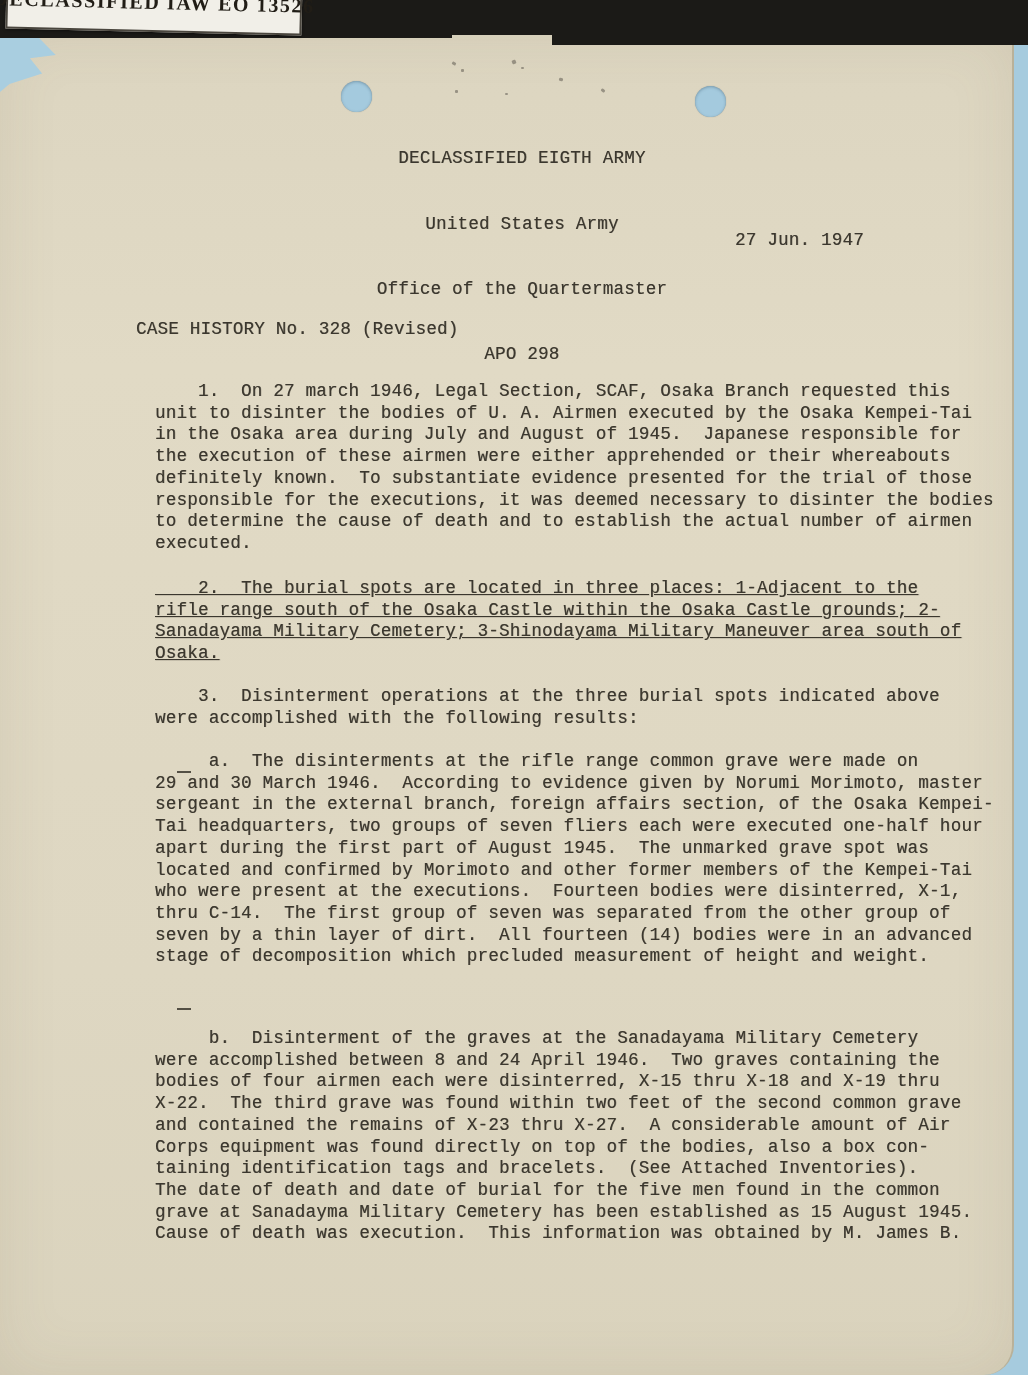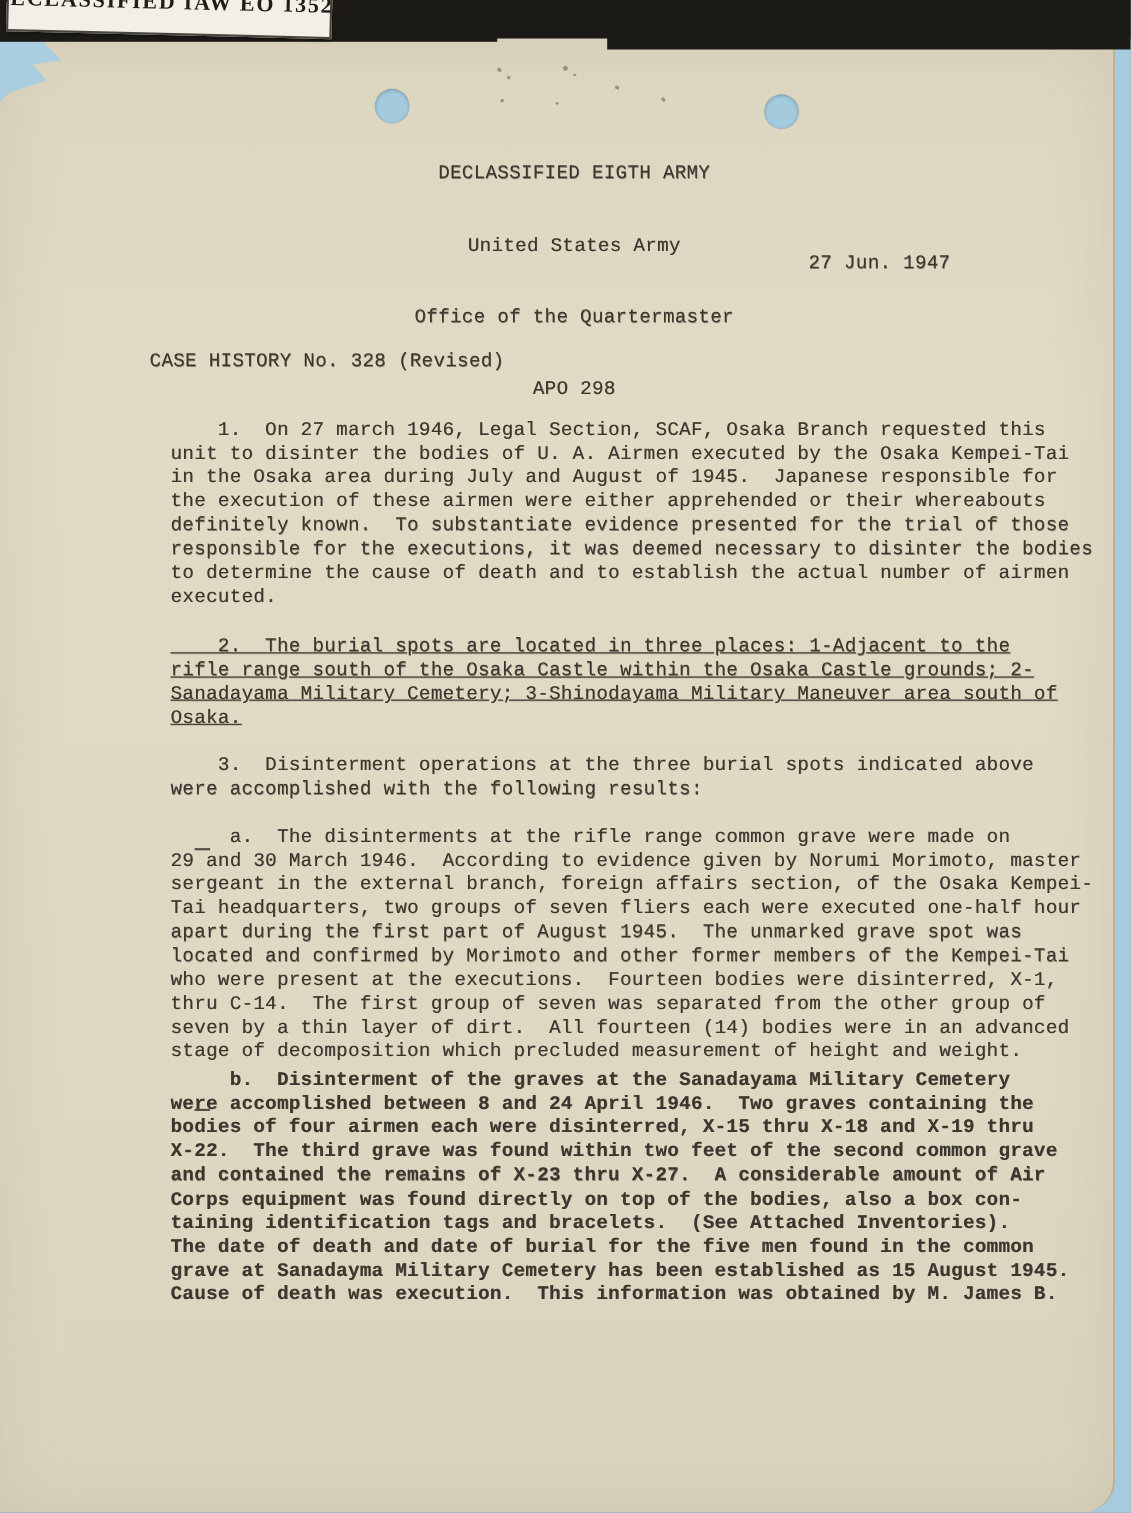--- a/index.html
+++ b/index.html
@@ -54,21 +54,21 @@
     text-shadow:0.4px 0.3px 0.6px rgba(59,55,46,0.55);
   }
   .letterhead{left:262px;top:105px;width:520px;text-align:center;}
   .date-line{left:735px;top:230px;}
   .case-title{left:136px;top:319px;}
   .para{left:120px;margin-left:35px;}
   .p1{top:381px;}
   .p2{top:578px;text-decoration:underline;}
   .p3{top:686px;}
   .pa{top:751px;}
-  .pb{top:972px;font-weight:bold;}
+  .pb{top:1028px;}
   .underline{
     position:absolute;height:2px;background:#3b372e;opacity:0.85;width:14px;left:177px;
   }
   .ul-a{top:771px;}
   .ul-b{top:1008px;}
   .speck{position:absolute;background:#45413a;opacity:0.45;border-radius:1px;}
   .s1{left:452px;top:62px;width:4px;height:3px;transform:rotate(30deg);}
   .s2{left:461px;top:69px;width:3px;height:3px;}
   .s3{left:512px;top:60px;width:4px;height:4px;transform:rotate(-20deg);}
   .s4{left:521px;top:67px;width:3px;height:2px;}

